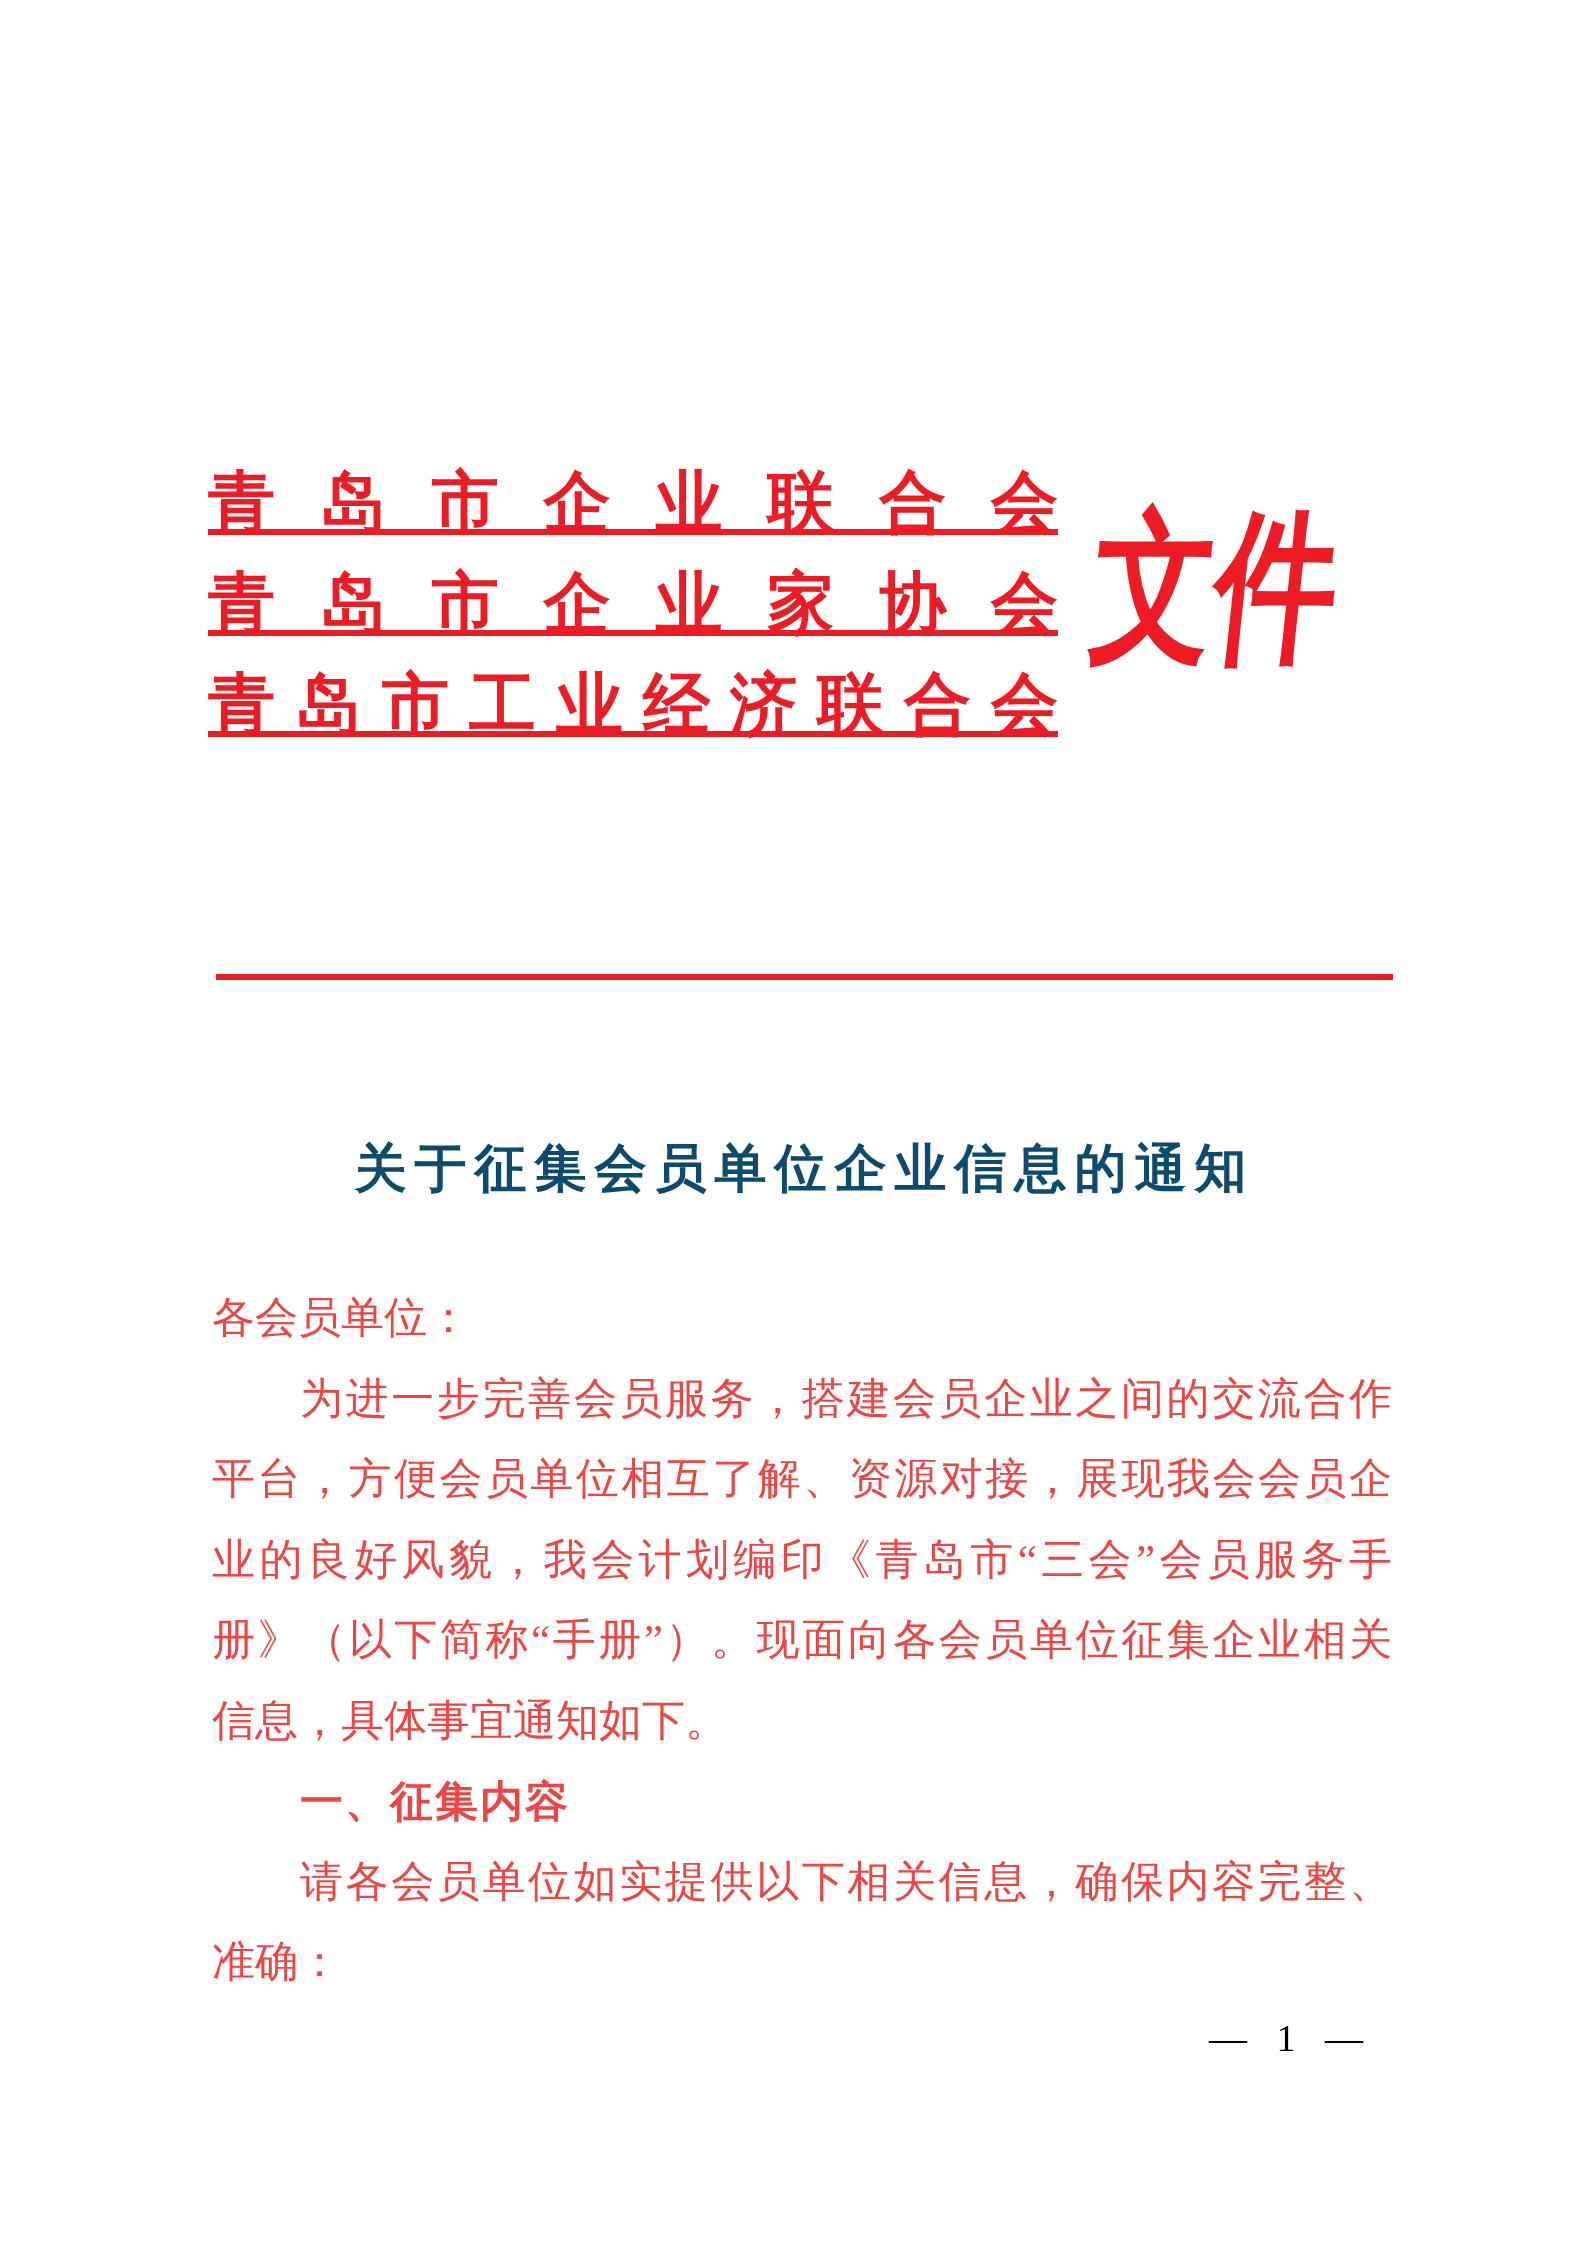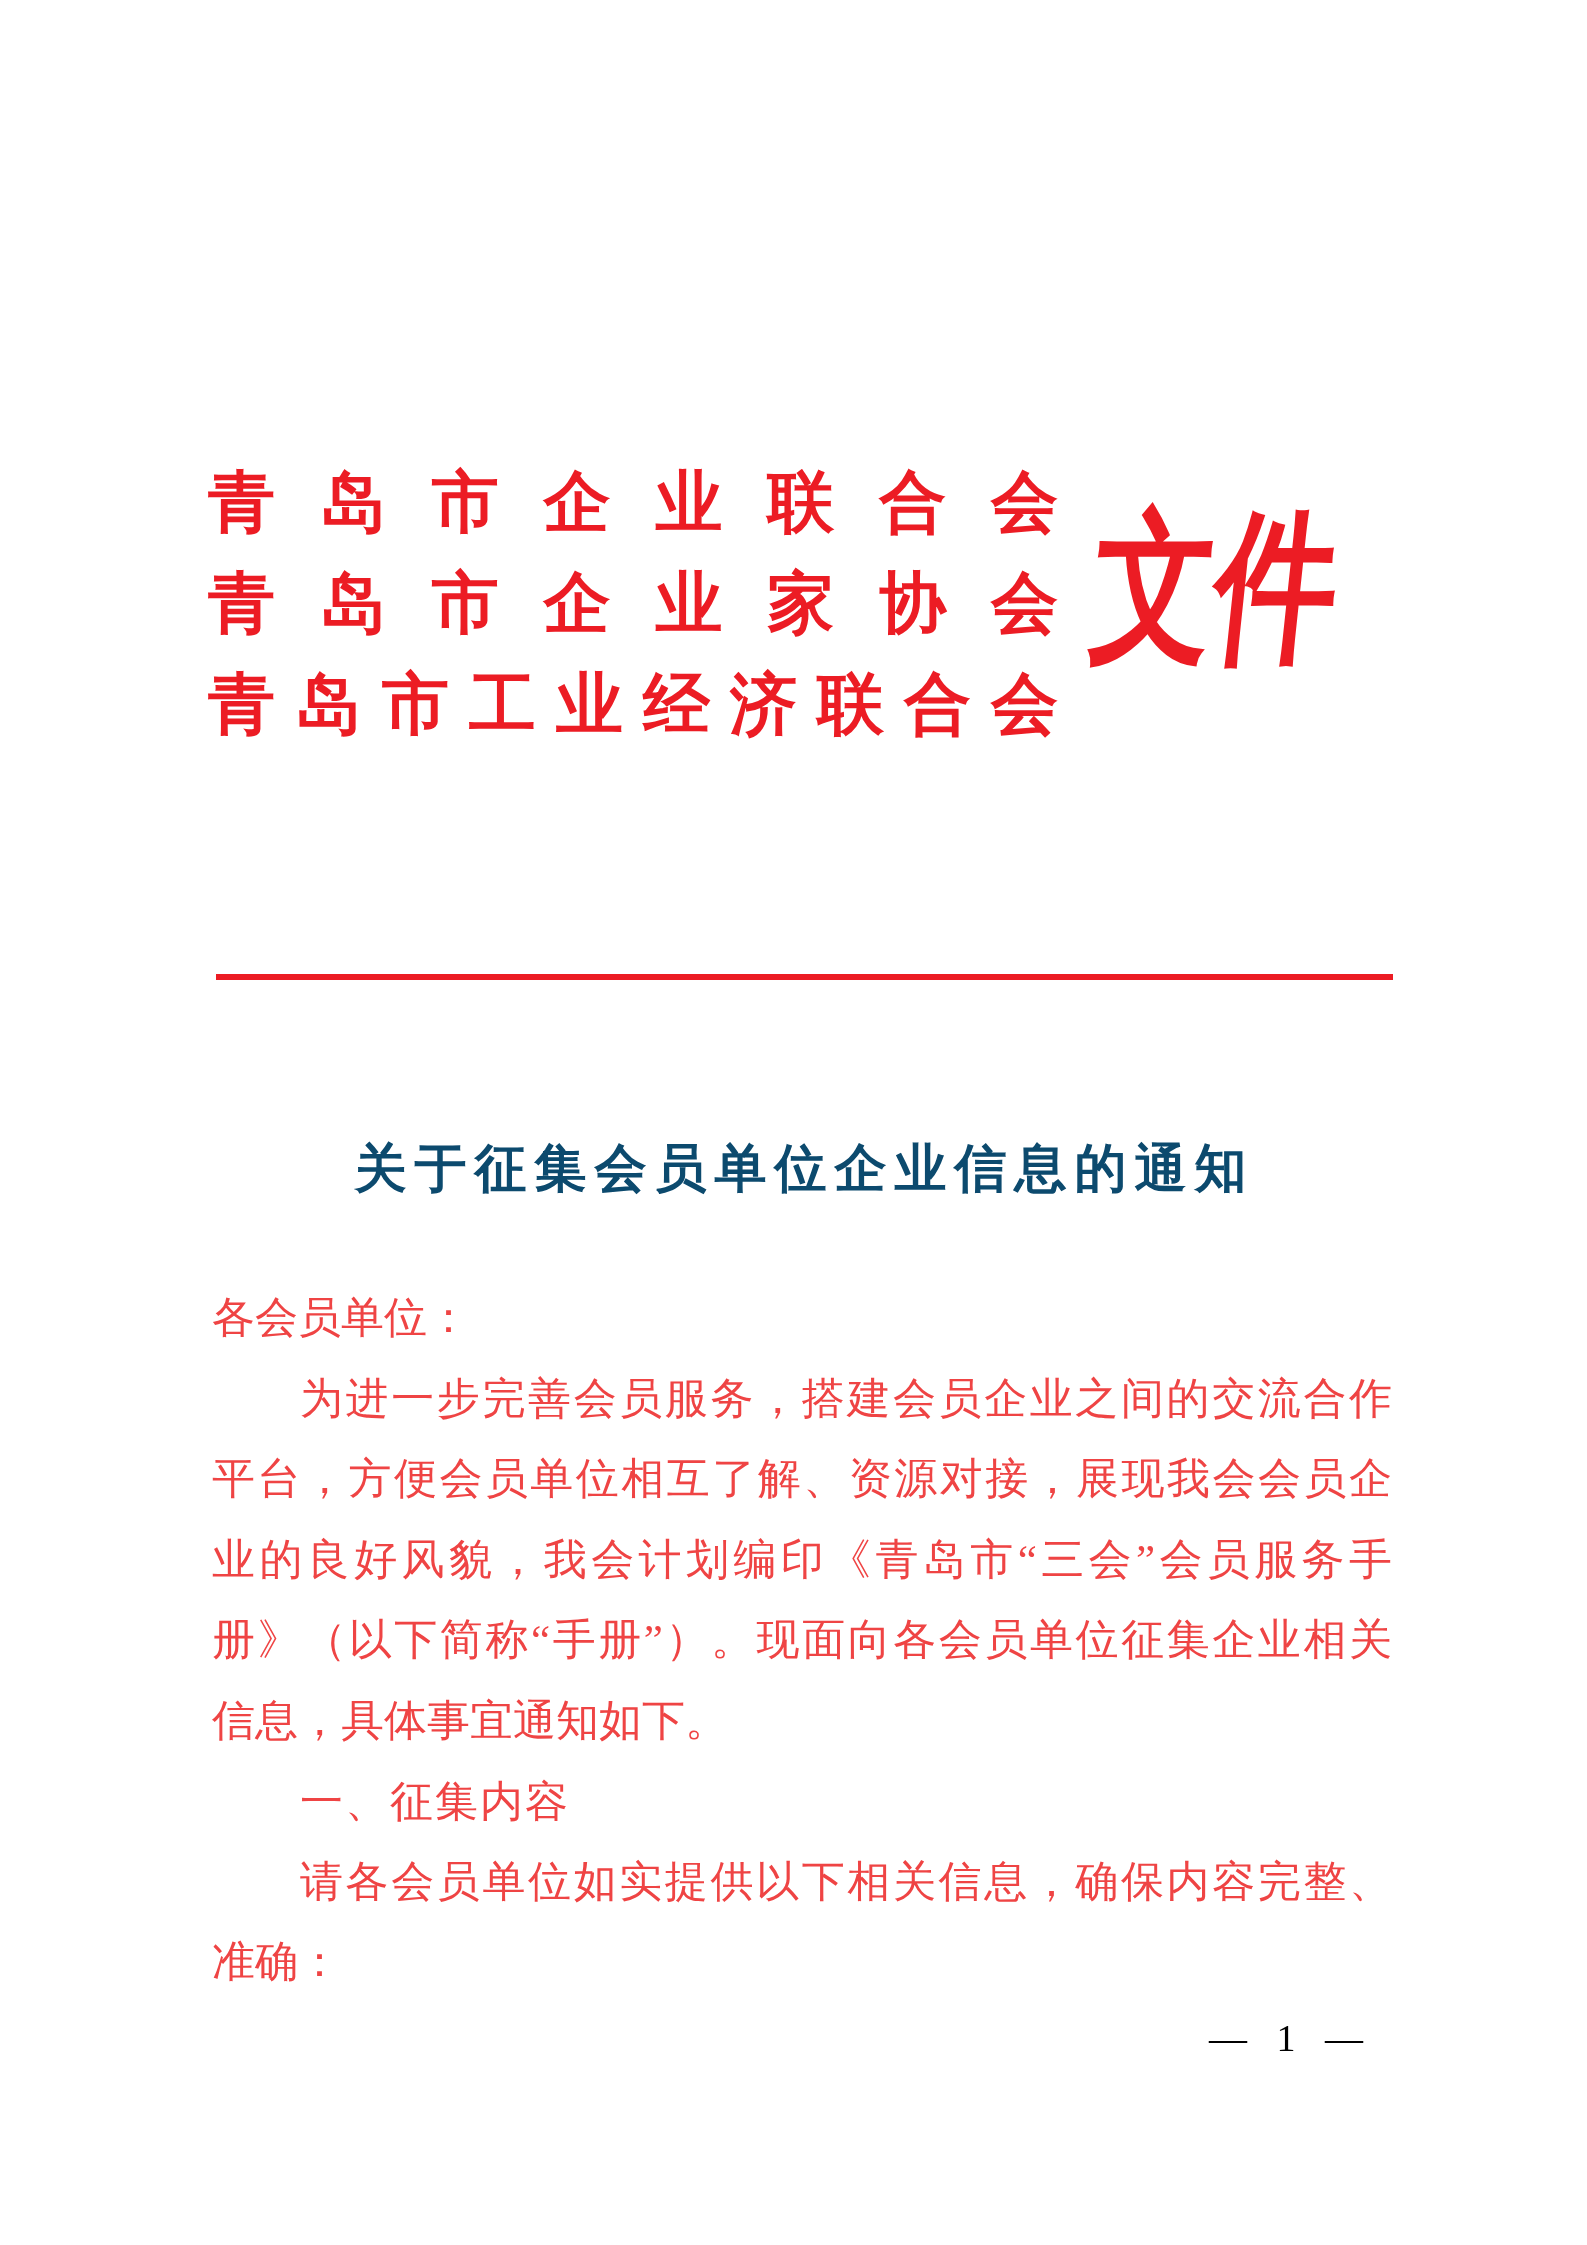--- a/index.html
+++ b/index.html
@@ -26,20 +26,21 @@
   .org-line {
     width: 100%;
     font-size: 67px;
     font-weight: bold;
     color: var(--red);
     line-height: 101px;
     white-space: nowrap;
     text-align: justify;
     text-align-last: justify;
     letter-spacing: 0;
+    text-decoration: underline;
   }
   .doc-type {
     position: absolute;
     left: 1093px;
     top: 506px;
     font-size: 165px;
     font-weight: bold;
     color: var(--red);
     line-height: 165px;
     white-space: nowrap;
@@ -94,21 +95,21 @@
   }
   .body-line { white-space: nowrap; }
   .body-line.justify {
     white-space: normal;
     text-align: justify;
     text-align-last: justify;
   }
   .body-line.indent { padding-left: 88px; }
   .body-line.heading {
     font-family: "Liberation Sans", "DejaVu Sans", sans-serif;
-    font-weight: normal;
+    font-weight: bold;
     letter-spacing: 2px;
   }
 
   
   .page-number {
     position: absolute;
     left: 216px;
     top: 2012px;
     width: 1177px;
     text-align: right;

